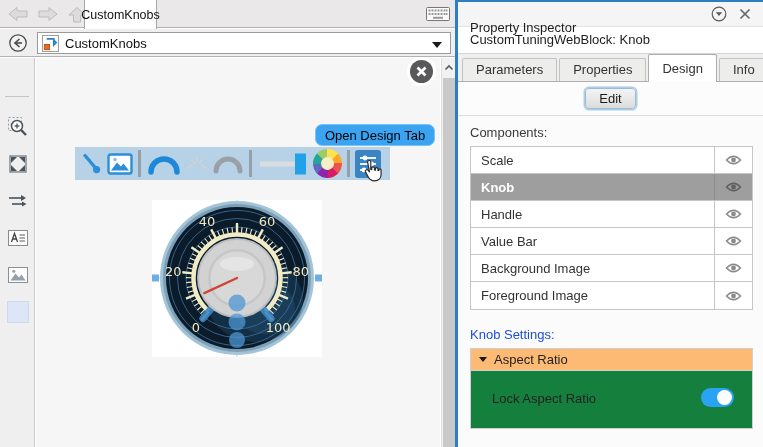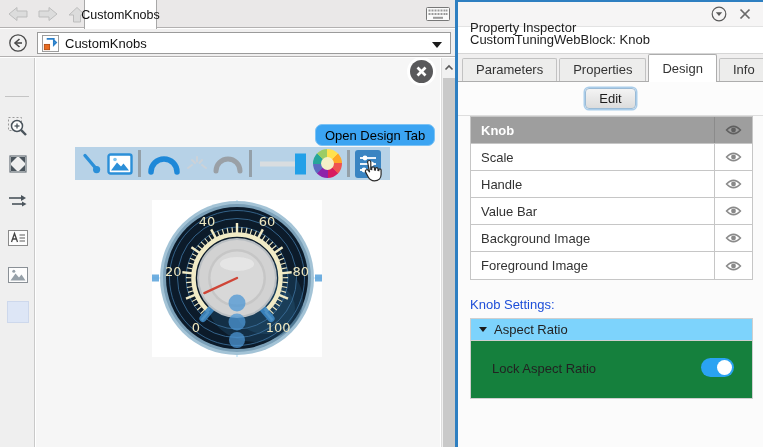--- a/index.html
+++ b/index.html
@@ -72,21 +72,21 @@
   .components-label { margin:9px 0 6px 12px; font-size:13px; color:#3a3a3a; }
   .comp-table { margin:0 10px 0 12px; border:1px solid #c6c6c6; background:#fff; }
   .comp-row { height:27px; display:flex; border-bottom:1px solid #c6c6c6; font-size:13px; color:#333; align-items:stretch; }
   .comp-row:last-child { border-bottom:none; }
   .comp-name { flex:1; padding-left:10px; display:flex; align-items:center; }
   .comp-eye { width:38px; border-left:1px solid #c6c6c6; display:flex; align-items:center; justify-content:center; }
   .comp-row.selected { background:#9e9e9e; color:#fff; font-weight:bold; }
   .comp-row.selected .comp-eye { border-left-color:#8b8b8b; }
   .knob-settings-label { margin:17px 0 6px 12px; font-size:13px; color:#1d4ed8; }
   .section { margin:0 10px 0 12px; border:1px solid #cfcfcf; }
-  .section-header { height:22px; background:#7dd3fc; display:flex; align-items:center; padding-left:8px; font-size:13px; color:#222; border-bottom:1px solid #cfcfcf; }
+  .section-header { height:22px; background:#fdba74; display:flex; align-items:center; padding-left:8px; font-size:13px; color:#222; border-bottom:1px solid #cfcfcf; }
   .caret-down { width:0; height:0; border:4px solid transparent; border-top:5px solid #1a1a1a; margin-right:7px; margin-top:4px; }
   .section-body { height:57px; background:#15803d; position:relative; }
   .lock-label { position:absolute; left:21px; top:20px; font-size:13px; color:#222; }
   .toggle { position:absolute; right:18px; top:17px; width:33px; height:19px; border-radius:10px; background:#2aa3f2; }
   .toggle-knob { position:absolute; right:2px; top:2px; width:15px; height:15px; border-radius:50%; background:#fff; }
 </style>
 </head>
 <body>
 
 <div class="app">
@@ -403,37 +403,38 @@
       <span class="tab">Parameters</span>
       <span class="tab">Properties</span>
       <span class="tab active">Design</span>
       <span class="tab">Info</span>
     </div>
 
     <div class="edit-row">
       <button class="edit-btn">Edit</button>
     </div>
 
+    <div class="components-label">Components:</div>
 
     <div class="comp-table">
+      <div class="comp-row">
+        <span class="comp-name">Scale</span>
+        <span class="comp-eye">
+          <svg width="17" height="12" viewBox="0 0 17 12">
+            <path d="M1.5 6 Q8.5 -1.5 15.5 6 Q8.5 13.5 1.5 6 Z" fill="none" stroke="#8a8a8a" stroke-width="1.4"></path>
+            <circle cx="8.5" cy="6" r="2.4" fill="#8a8a8a"></circle>
+          </svg>
+        </span>
+      </div>
       <div class="comp-row selected">
         <span class="comp-name">Knob</span>
         <span class="comp-eye">
           <svg width="17" height="12" viewBox="0 0 17 12">
             <path d="M1.5 6 Q8.5 -1.5 15.5 6 Q8.5 13.5 1.5 6 Z" fill="none" stroke="#5f5f5f" stroke-width="1.4"></path>
             <circle cx="8.5" cy="6" r="2.4" fill="#5f5f5f"></circle>
-          </svg>
-        </span>
-      </div>
-      <div class="comp-row">
-        <span class="comp-name">Scale</span>
-        <span class="comp-eye">
-          <svg width="17" height="12" viewBox="0 0 17 12">
-            <path d="M1.5 6 Q8.5 -1.5 15.5 6 Q8.5 13.5 1.5 6 Z" fill="none" stroke="#8a8a8a" stroke-width="1.4"></path>
-            <circle cx="8.5" cy="6" r="2.4" fill="#8a8a8a"></circle>
           </svg>
         </span>
       </div>
       <div class="comp-row">
         <span class="comp-name">Handle</span>
         <span class="comp-eye">
           <svg width="17" height="12" viewBox="0 0 17 12">
             <path d="M1.5 6 Q8.5 -1.5 15.5 6 Q8.5 13.5 1.5 6 Z" fill="none" stroke="#8a8a8a" stroke-width="1.4"></path>
             <circle cx="8.5" cy="6" r="2.4" fill="#8a8a8a"></circle>
           </svg>

